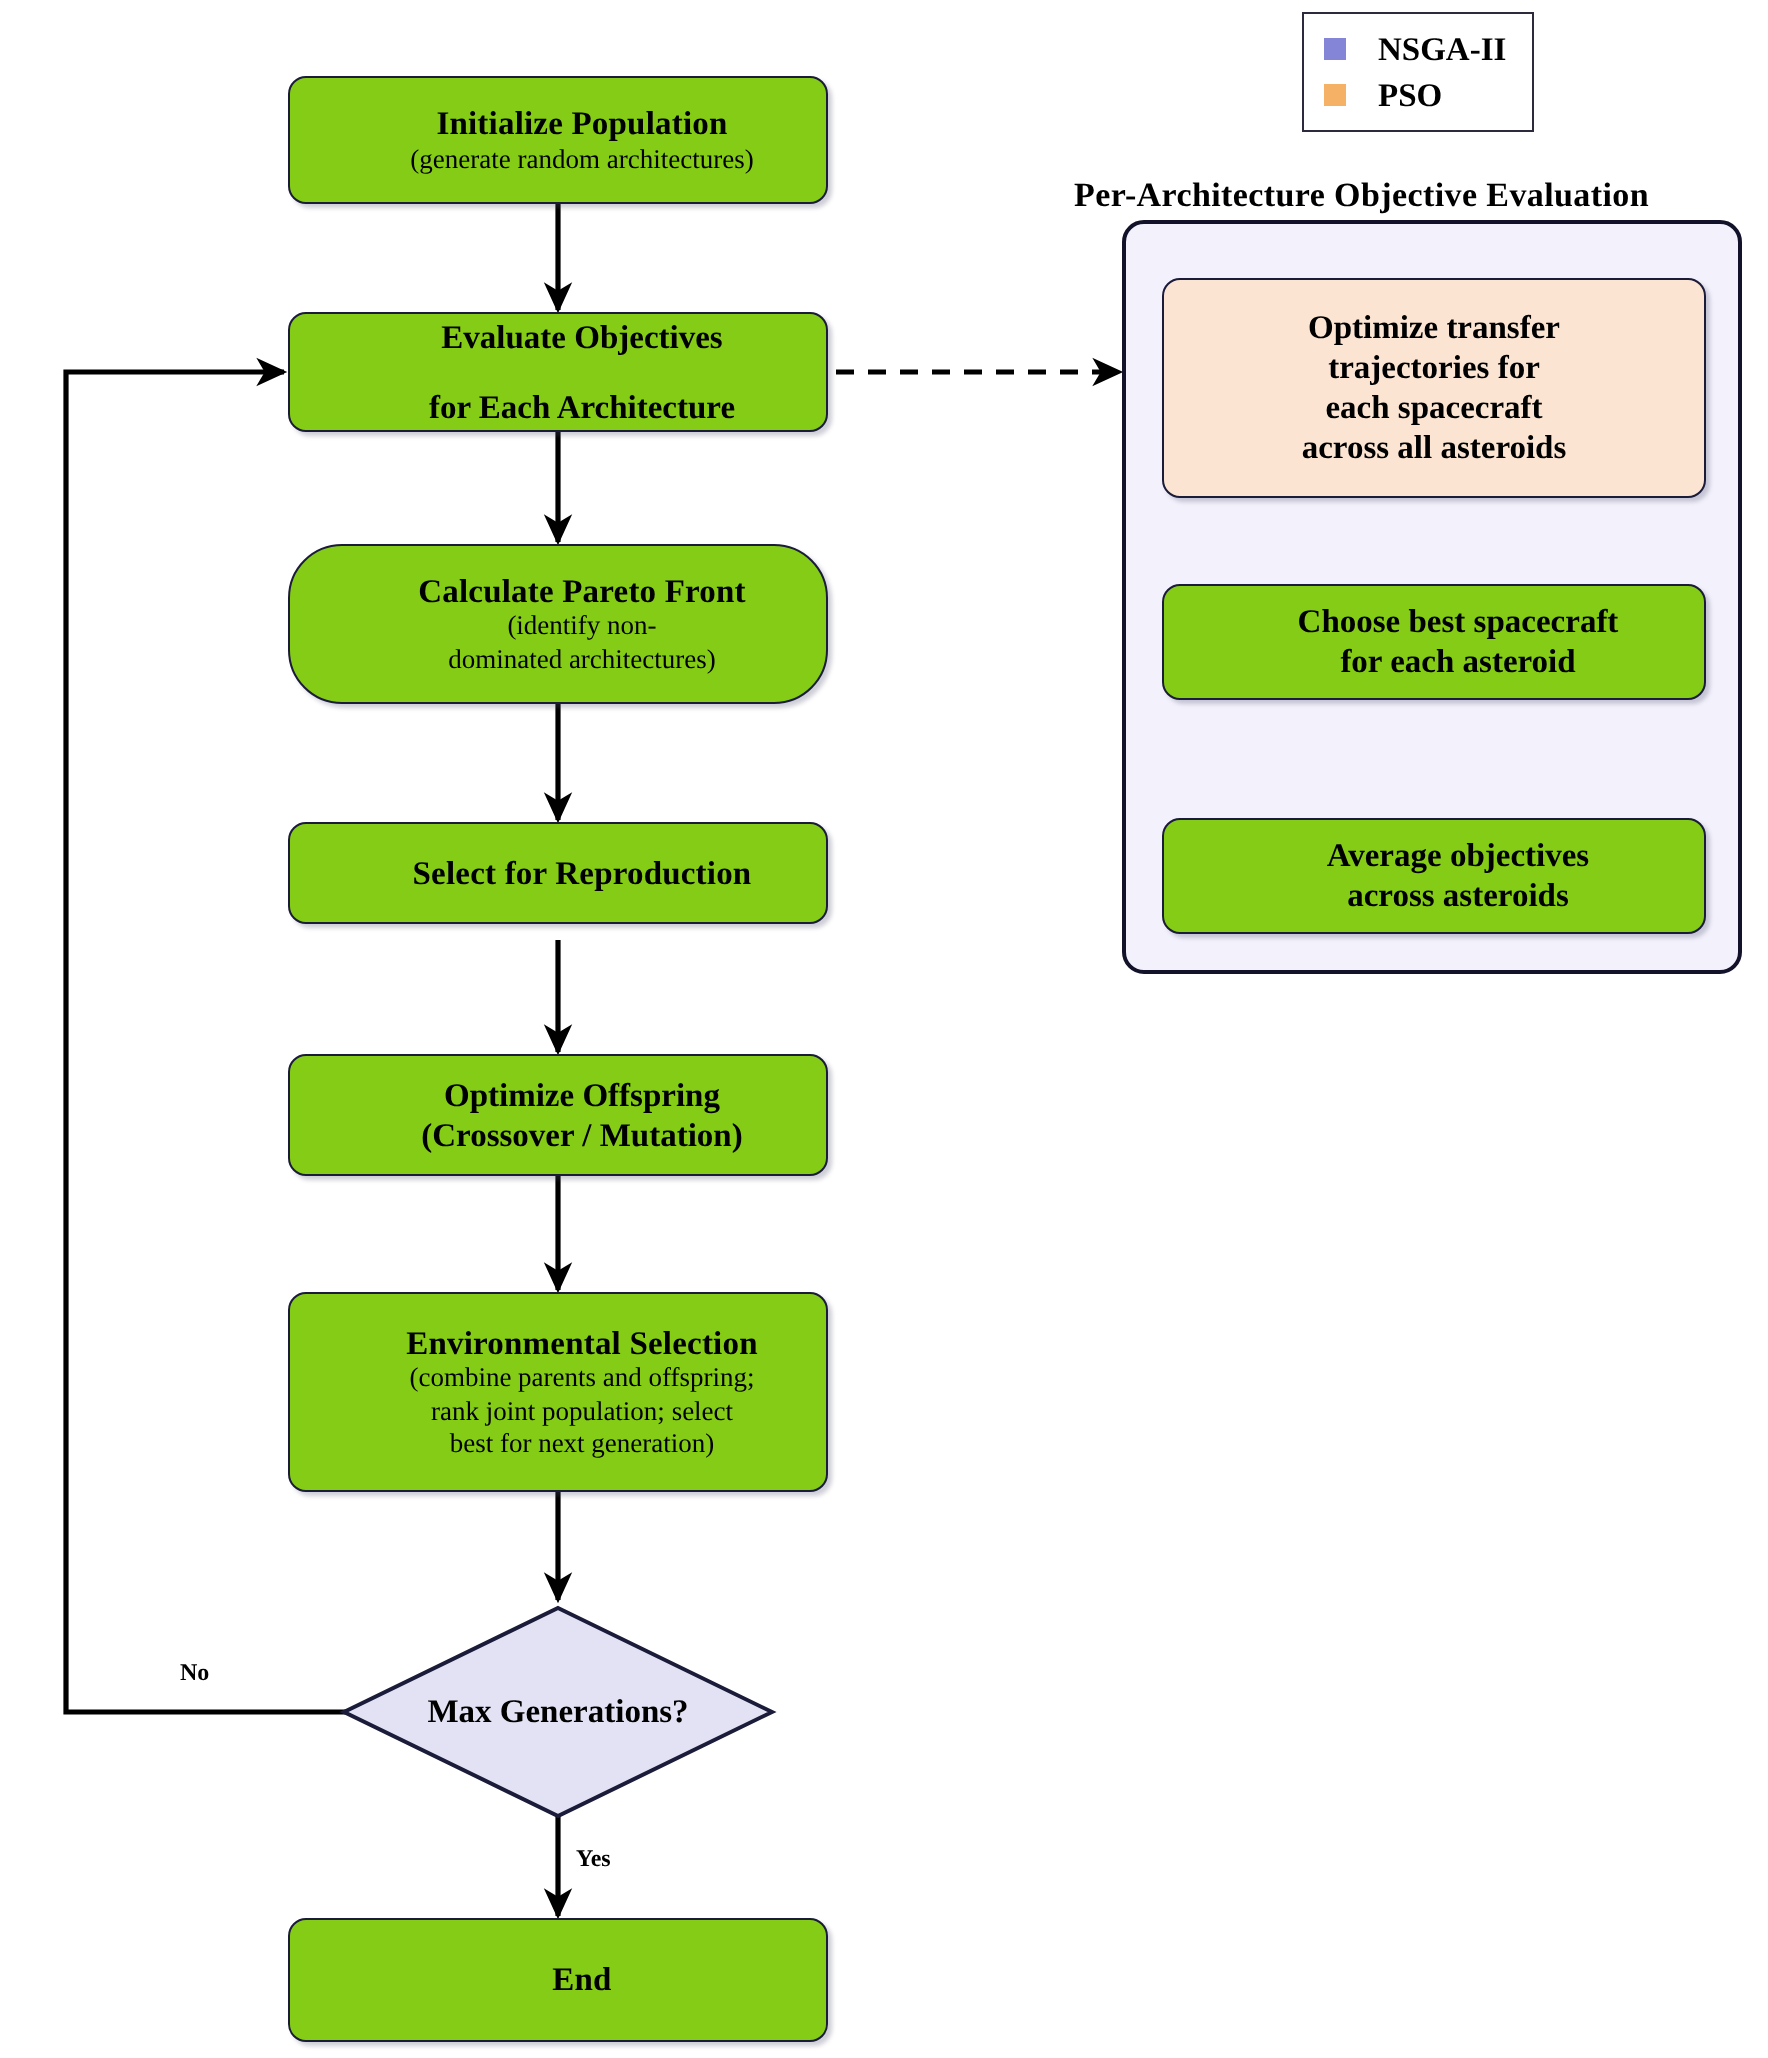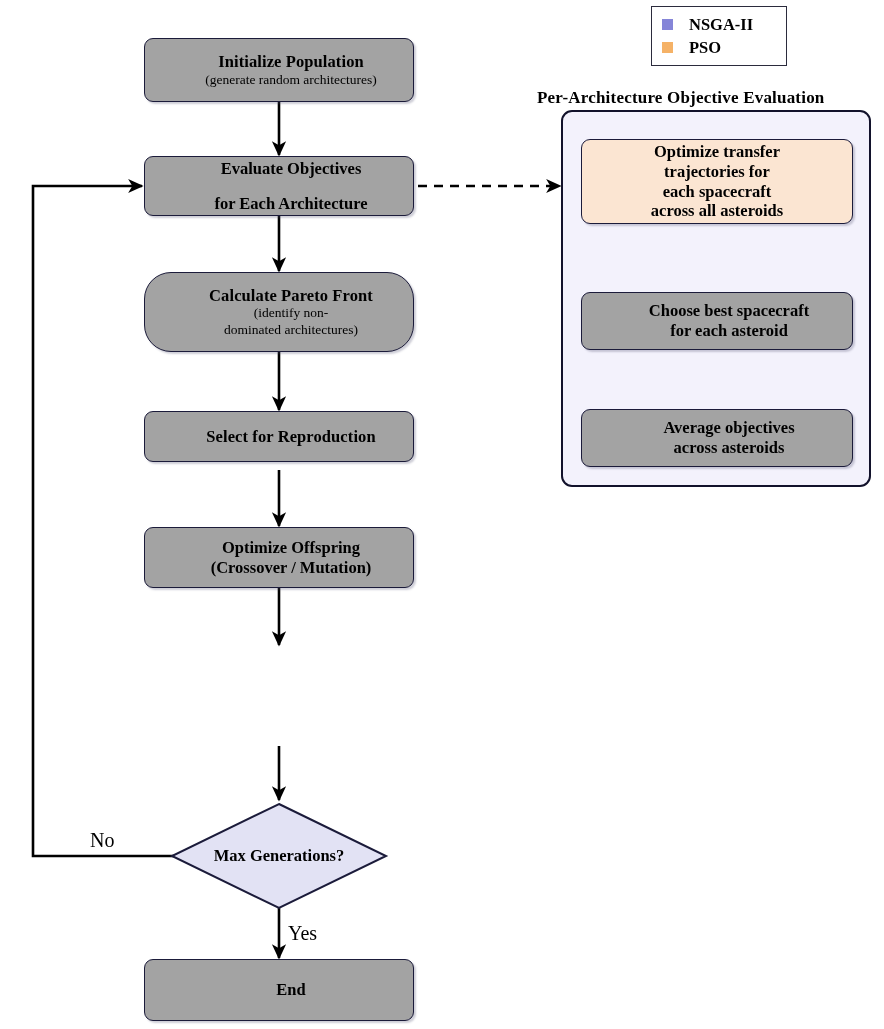--- a/index.html
+++ b/index.html
@@ -26,21 +26,21 @@
     border: 1.6px solid #1b1b3a;
     border-radius: 9px;
     display: flex;
     flex-direction: column;
     align-items: center;
     justify-content: center;
     text-align: center;
     line-height: 1.18;
     box-shadow: 2px 2px 2px rgba(80,80,110,0.28);
   }
-  .node.purple { background: #a3a3a3; padding-left: 24px; }
+  .node.purple { background: #84cc16; padding-left: 24px; }
   .node.orange { background: #fbe5d2; }
 
   .node .title {
     font-weight: bold;
     font-size: 16.5px;
     letter-spacing: 0.1px;
     white-space: nowrap;
   }
   .node .sub {
     font-size: 13.5px;
@@ -110,22 +110,22 @@
   }
   .legend-label {
     font-weight: bold;
     font-size: 16.5px;
     white-space: nowrap;
   }
 
   
   .edge-label {
     position: absolute;
-    font-weight: normal;
-    font-size: 20px;
+    font-weight: bold;
+    font-size: 12px;
     white-space: nowrap;
   }
 
   svg.wires {
     position: absolute;
     left: 0;
     top: 0;
     width: 884px;
     height: 1029px;
     pointer-events: none;
@@ -163,36 +163,36 @@
 
       <path d="M 717 238 L 717 291"></path>
       <path d="M 717 350 L 717 406"></path>
     </g>
 
     <g stroke="#000000" stroke-width="2.6" fill="none" stroke-dasharray="9 7" marker-end="url(#arrow)">
       <path d="M 418 186 L 560 186"></path>
     </g>
   </svg>
 
-  <div class="legend" style="left:651px; top:6px; width:136px;">
+  <div class="legend" style="left:651px; top:6px; width:116px;">
     <div class="legend-row">
       <span class="legend-swatch" style="background:#8585d8;"></span>
       <span class="legend-label">NSGA-II</span>
     </div>
     <div class="legend-row">
       <span class="legend-swatch" style="background:#f5b267;"></span>
       <span class="legend-label">PSO</span>
     </div>
   </div>
 
   <div class="panel-title" style="left:537px; top:88px;">Per-Architecture Objective Evaluation</div>
 
   <div class="panel" style="left:561px; top:110px; width:310px; height:377px;"></div>
 
-  <div class="node orange" style="left:581px; top:139px; width:272px; height:85px;">
+  <div class="node orange" style="left:581px; top:139px; width:272px; height:110px;">
     <span class="line">Optimize transfer</span>
     <span class="line">trajectories for</span>
     <span class="line">each spacecraft</span>
     <span class="line">across all asteroids</span>
   </div>
 
   <div class="node purple" style="left:581px; top:292px; width:272px; height:58px;">
     <span class="line">Choose best spacecraft</span>
     <span class="line">for each asteroid</span>
   </div>
@@ -220,20 +220,26 @@
 
   <div class="node purple" style="left:144px; top:411px; width:270px; height:51px;">
     <span class="title">Select for Reproduction</span>
   </div>
 
   <div class="node purple" style="left:144px; top:527px; width:270px; height:61px;">
     <span class="line">Optimize Offspring</span>
     <span class="line">(Crossover / Mutation)</span>
   </div>
 
+  <div class="node purple" style="left:144px; top:646px; width:270px; height:100px;">
+    <span class="title">Environmental Selection</span>
+    <span class="sub">(combine parents and offspring;</span>
+    <span class="sub">rank joint population; select</span>
+    <span class="sub">best for next generation)</span>
+  </div>
 
   <div class="diamond-wrap" style="left:169px; top:801px; width:220px; height:110px;">
     <svg class="shape" viewBox="0 0 220 110" xmlns="http://www.w3.org/2000/svg">
       <polygon points="110,3 217,55 110,107 3,55" fill="#e2e2f4" stroke="#1b1b3a" stroke-width="2"></polygon>
     </svg>
     <div class="dlabel">Max Generations?</div>
   </div>
 
   <div class="edge-label" style="left:90px; top:829px;">No</div>
   <div class="edge-label" style="left:288px; top:922px;">Yes</div>

